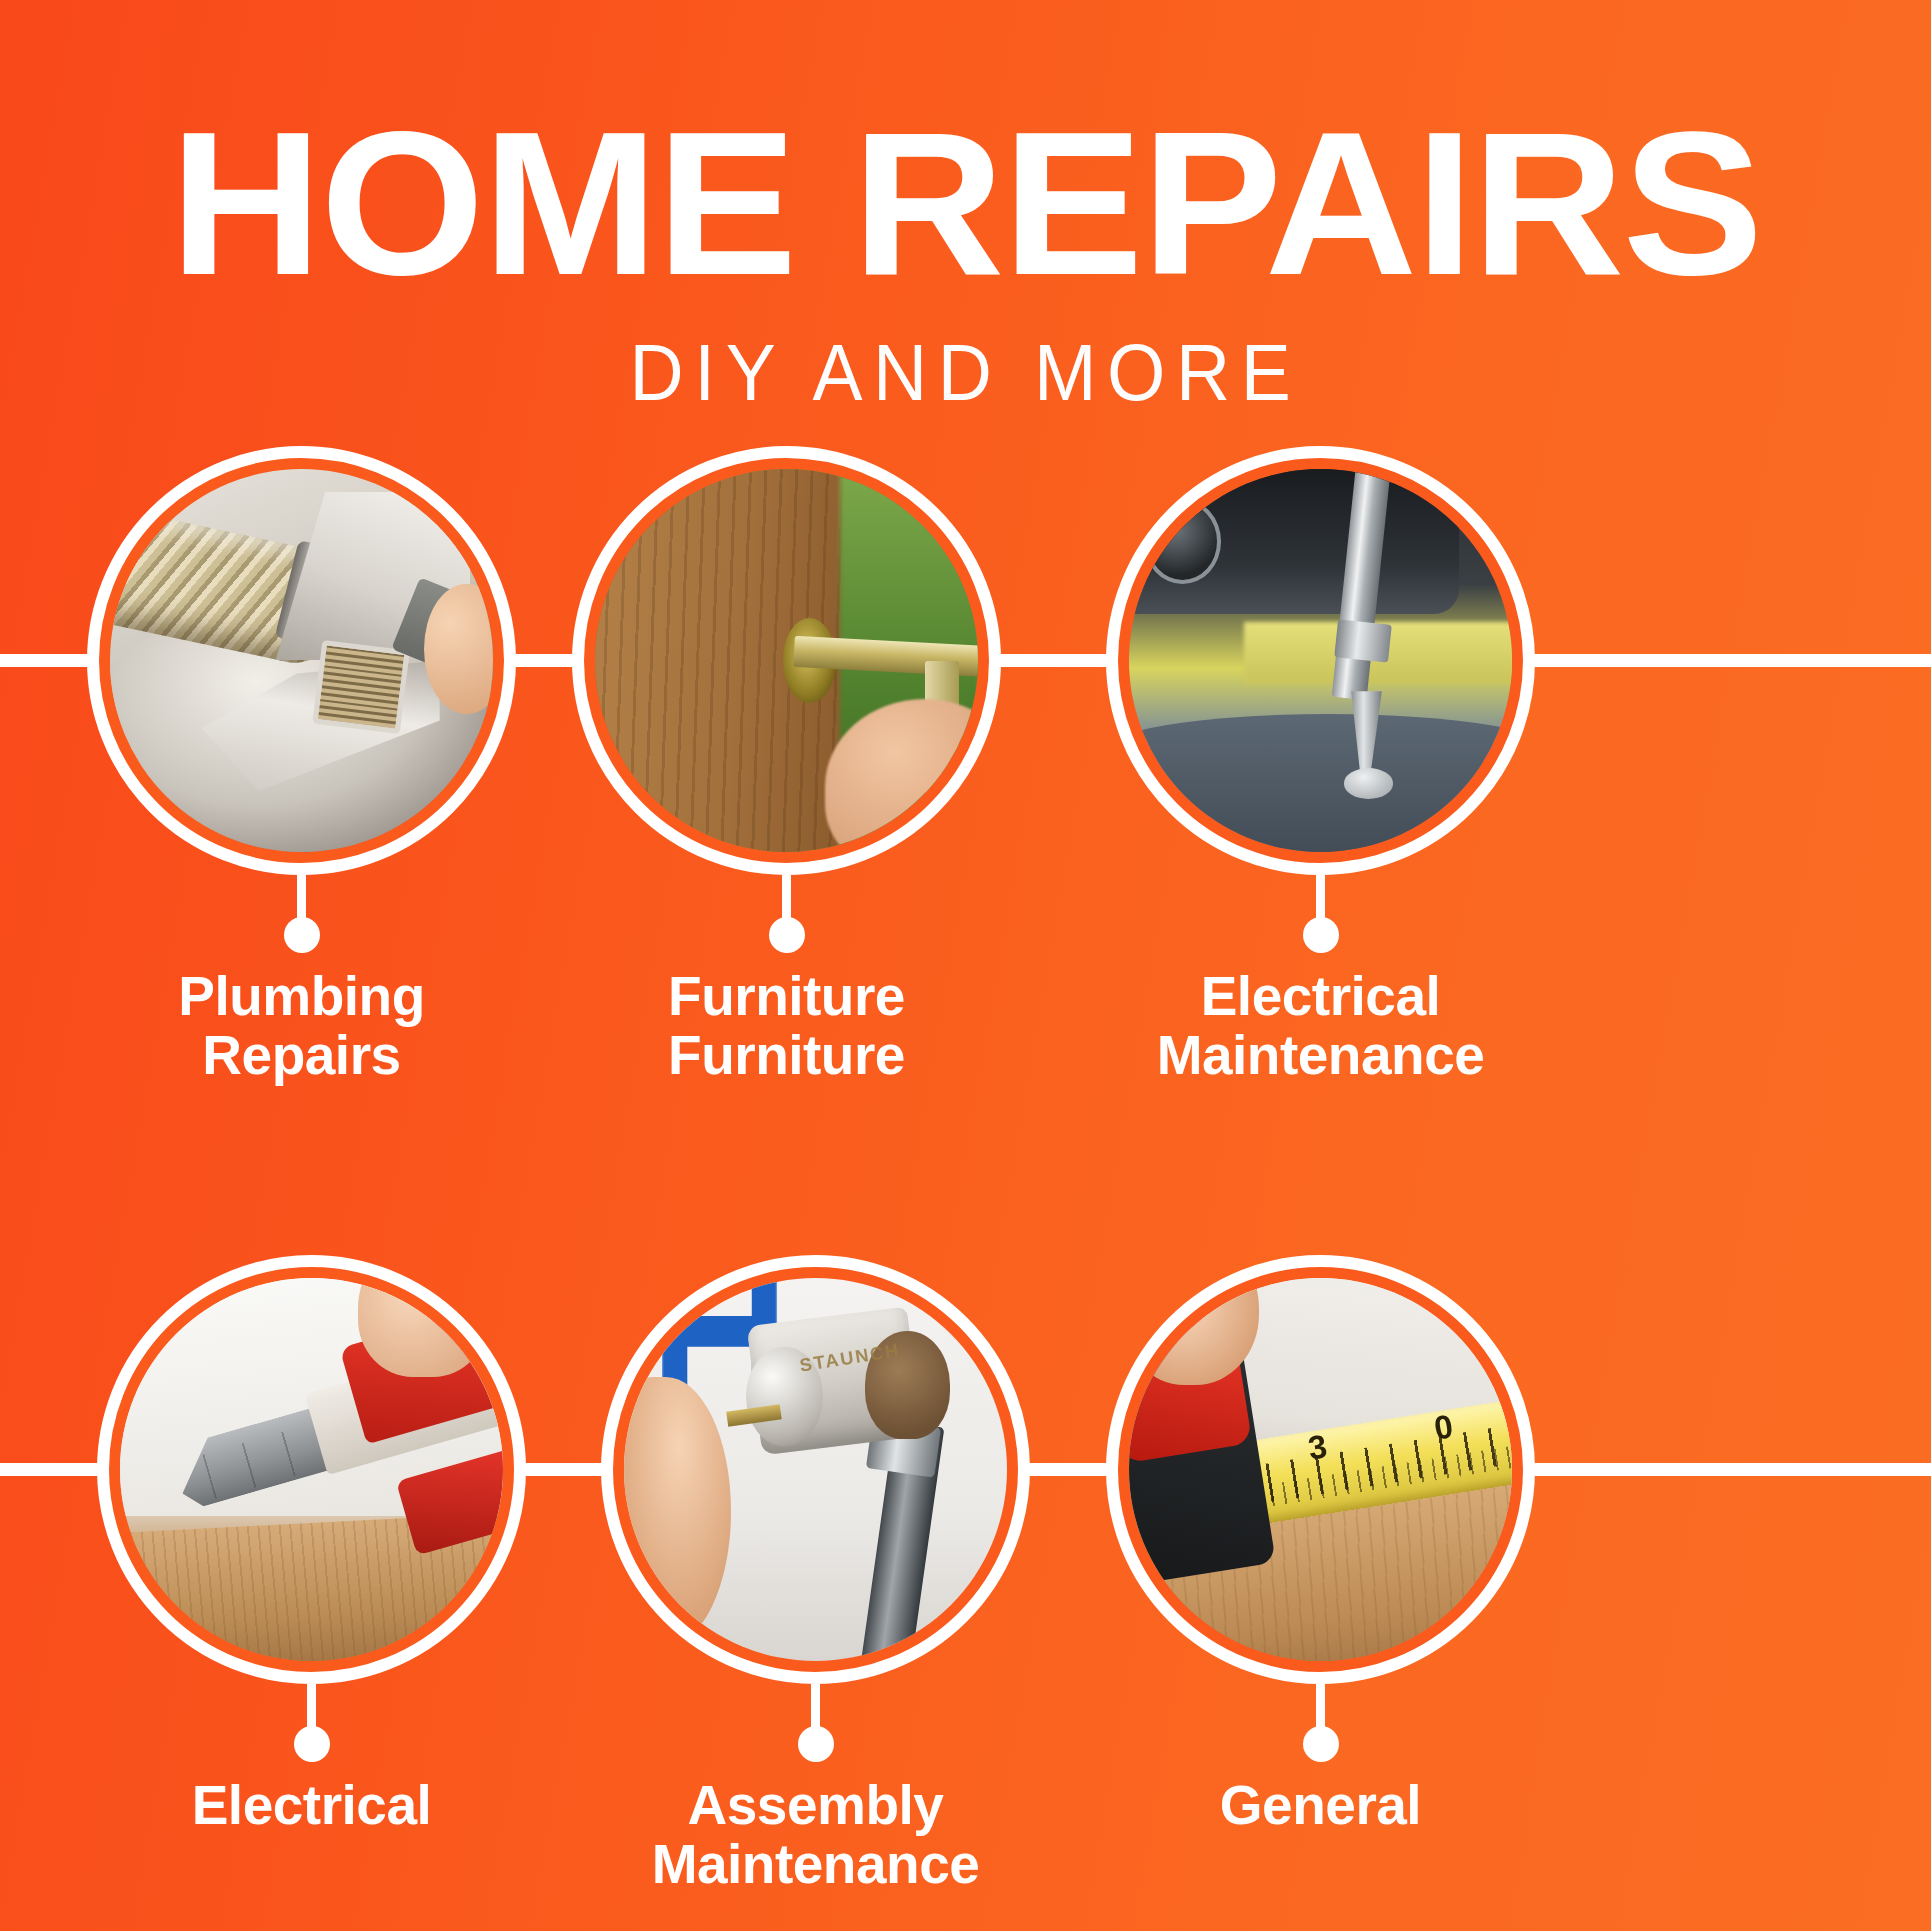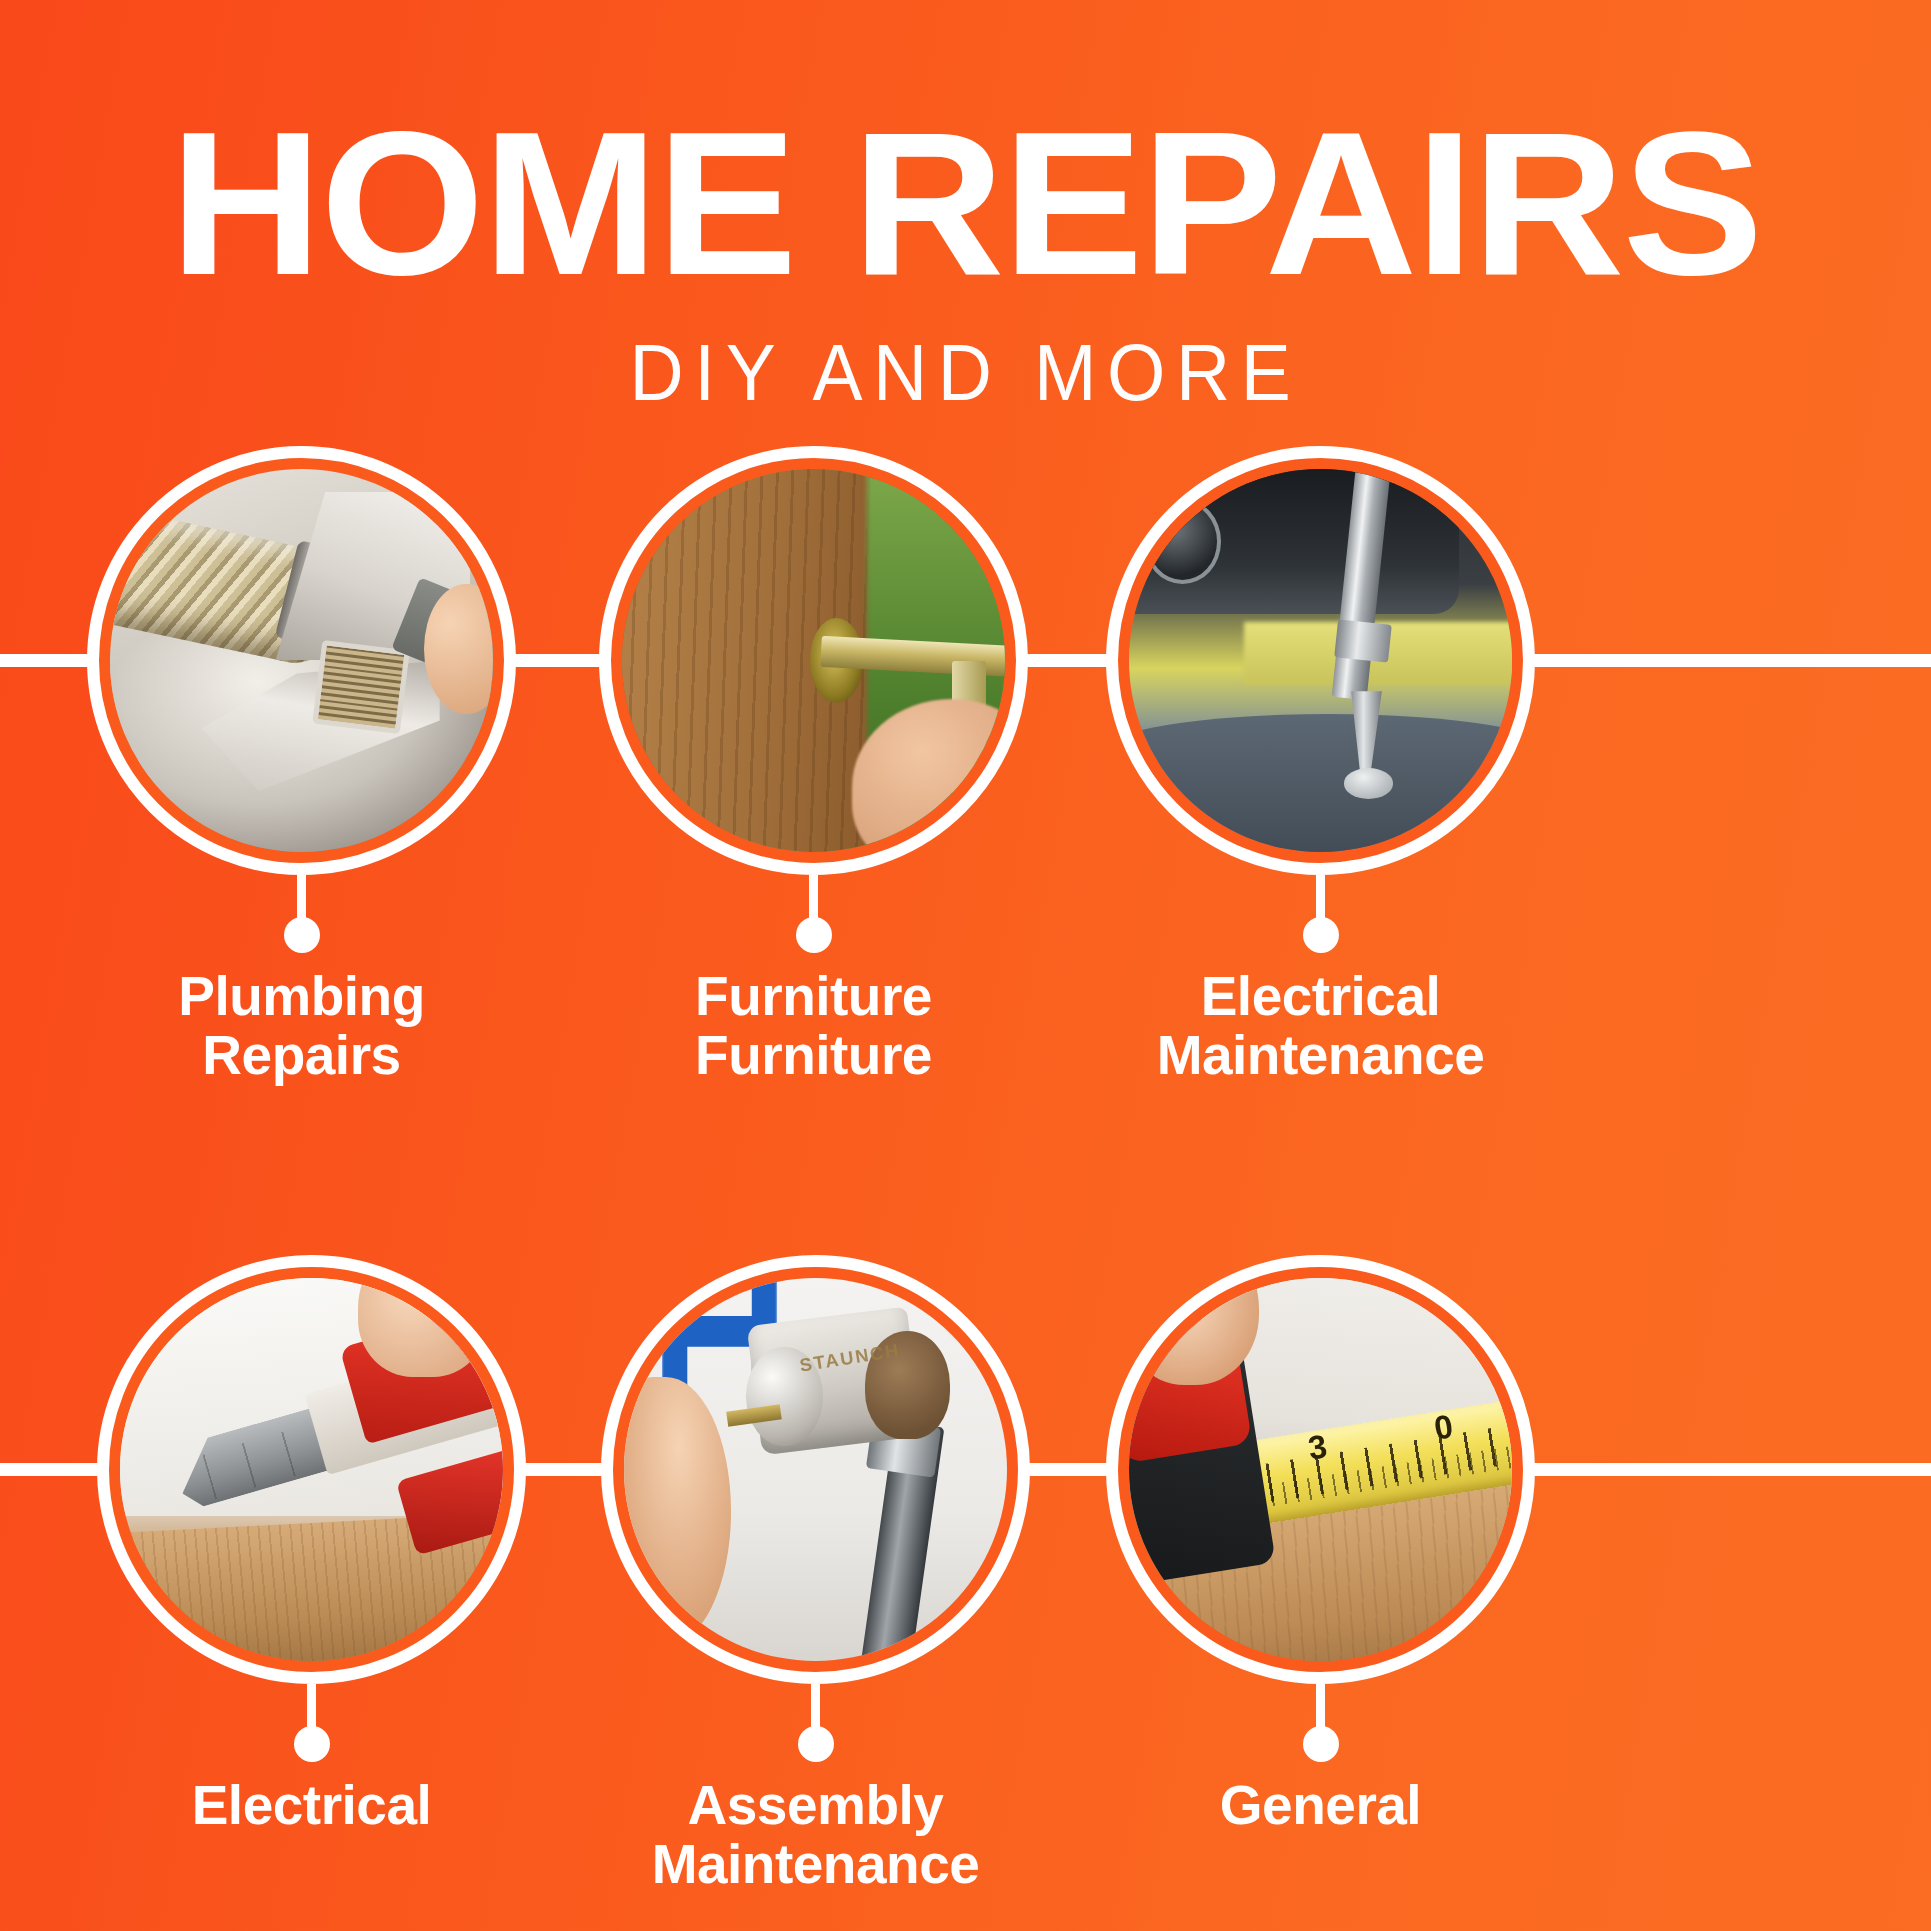--- a/index.html
+++ b/index.html
@@ -31,21 +31,21 @@
   #row2 { top:1255px; }
 
   
   .rail {
     position:absolute; left:0; width:1931px; height:12.6px;
     background:#ffffff; top:208px;
   }
 
   .cell { position:absolute; top:0; width:429px; height:429px; }
   .cell.c1 { left:87px; }
-  .cell.c2 { left:599px; }
+  .cell.c2 { left:572px; }
   .cell.c3 { left:1106px; }
 
   .cell2 { position:absolute; top:0; width:429px; height:429px; }
   .cell2.c1 { left:97px; }
   .cell2.c2 { left:601px; }
   .cell2.c3 { left:1106px; }
 
   
   .bubble {
     position:absolute; top:0; left:0; width:429px; height:429px;

